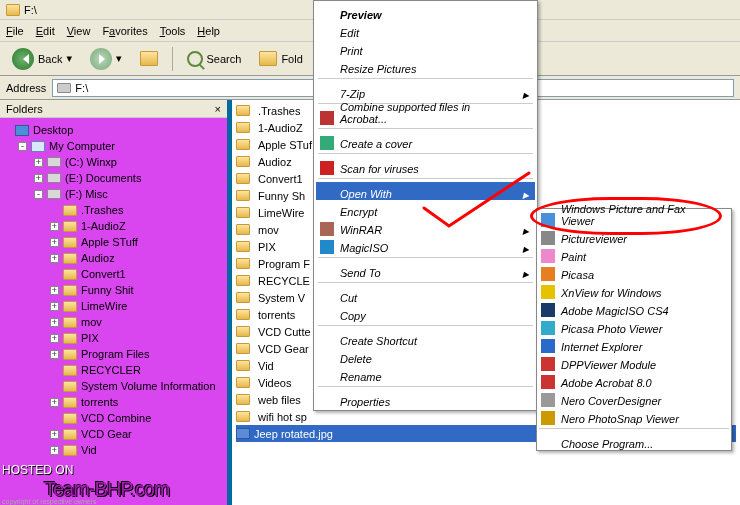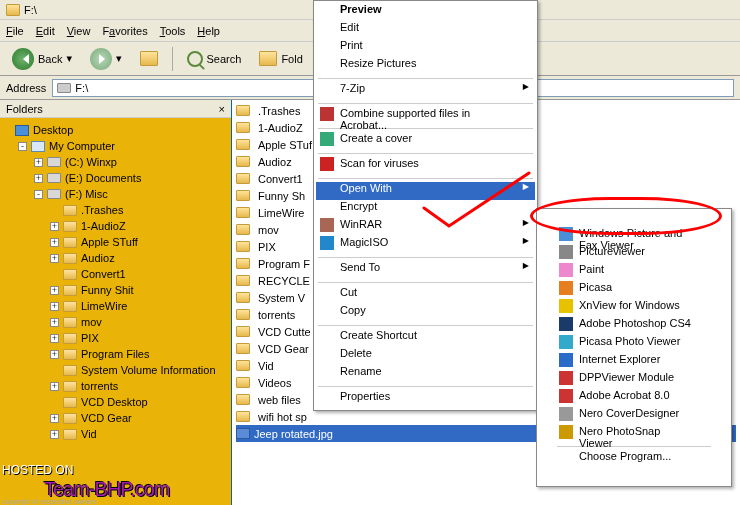--- a/index.html
+++ b/index.html
@@ -15,42 +15,42 @@
 .nav-ico::after { content: ''; position: absolute; left: 6px; top: 6px; border: 5px solid transparent; border-right: 6px solid #fff; }
 .nav-ico.fwd::after { border-right: none; border-left: 6px solid #fff; left: 9px; }
 .sep { width: 1px; height: 24px; background: #aaa; margin: 0 2px; }
 .folder-btn { width: 18px; height: 15px; background: linear-gradient(#ffe49c,#e6b84c); border: 1px solid #c49a3a; border-radius: 1px; }
 .search-ico { width: 16px; height: 16px; border: 2px solid #5b8a3a; border-radius: 50%; position: relative; }
 .search-ico::after { content: ''; position: absolute; width: 6px; height: 2px; background: #5b8a3a; bottom: -3px; right: -4px; transform: rotate(45deg); }
 .addressbar { height: 24px; background: #ece9d8; display: flex; align-items: center; padding: 0 6px; gap: 6px; border-bottom: 1px solid #999; }
 .addr-input { flex: 1; height: 18px; border: 1px solid #7f9db9; background: #fff; display: flex; align-items: center; padding: 0 4px; gap: 4px; }
 .drive-ico { width: 14px; height: 10px; background: #ccc; border: 1px solid #888; border-radius: 1px; }
 .main { display: flex; height: calc(505px - 100px); }
-.sidepanel { width: 232px; border-right: 1px solid #0369a1; background: #eab308; }
+.sidepanel { width: 232px; border-right: 5px solid #0369a1; background: #d946ef; }
 .sp-header { height: 18px; background: #ece9d8; display: flex; align-items: center; justify-content: space-between; padding: 0 6px; border-bottom: 1px solid #ccc; }
 .close-x { font-family: sans-serif; }
 .tree { padding: 4px 2px; }
 .tree-row { display: flex; align-items: center; height: 16px; white-space: nowrap; }
 .expander { width: 9px; height: 9px; border: 1px solid #888; font-size: 9px; line-height: 7px; text-align: center; margin-right: 4px; color: #333; background: #fff; }
 .spacer { display: inline-block; }
 .folder-sm { width: 14px; height: 11px; background: linear-gradient(#ffe49c,#e6b84c); border: 1px solid #c49a3a; border-radius: 1px; margin-right: 4px; flex-shrink: 0; }
 .drive-sm { width: 14px; height: 10px; background: #d8d8d8; border: 1px solid #888; border-radius: 1px; margin-right: 4px; flex-shrink: 0; }
 .desktop-ico { width: 14px; height: 11px; background: #4a90d8; border: 1px solid #2a5a9a; margin-right: 4px; flex-shrink: 0; }
 .mycomp-ico { width: 14px; height: 11px; background: #d8e8f8; border: 1px solid #5a8ab8; margin-right: 4px; flex-shrink: 0; }
 .filepane { flex: 1; background: #fff; padding: 2px 4px; }
 .file-row { display: flex; align-items: center; height: 17px; gap: 4px; }
 .file-row.sel { background: #316ac5; color: #fff; }
 .img-ico { width: 14px; height: 11px; background: #5a8ad8; border: 1px solid #2a5a9a; flex-shrink: 0; }
 .ctxmenu { position: absolute; background: #fff; border: 1px solid #888; box-shadow: 2px 2px 3px rgba(0,0,0,.3); padding: 2px; }
-.ctx-row { display: flex; align-items: flex-start; height: 18px; padding: 0 20px 0 24px; position: relative; }
+.ctx-row { display: flex; align-items: flex-end; height: 18px; padding: 0 20px 0 24px; position: relative; font-style: italic; }
 .ctx-row.hl { background: #316ac5; color: #fff; }
 .ctx-sep { height: 1px; background: #ccc; margin: 3px 2px; }
 .ctx-row .arrow { position: absolute; right: 6px; }
 .ctx-ico { position: absolute; left: 4px; width: 14px; height: 14px; }
-.submenu { position: absolute; background: #fff; border: 1px solid #888; box-shadow: 2px 2px 3px rgba(0,0,0,.3); padding: 18px; width: 196px; }
+.submenu { position: absolute; background: #fff; border: 1px solid #888; box-shadow: 2px 2px 3px rgba(0,0,0,.3); padding: 0; width: 196px; }
 .ctxmenu.main-ctx { left: 313px; top: 0; width: 225px; }
 .submenu.owith { left: 536px; top: 208px; }
 .red-mark { position: absolute; pointer-events: none; }
 .red-circle { left: 530px; top: 197px; width: 192px; height: 38px; border: 3px solid red; border-radius: 50% / 60%; }
 .red-check { left: 419px; top: 168px; }
 .teambhp { position: absolute; left: 0; bottom: 4px; font-family: Arial Black, sans-serif; font-size: 20px; color: #a21caf; text-shadow: 1px 1px 0 #000, -1px -1px 0 #000; letter-spacing: -1px; padding-left: 44px; }
 .hostedon { position: absolute; left: 2px; bottom: 28px; font-size: 12px; color: #fff; text-shadow: 1px 1px 0 #000; }
 .copytxt { position: absolute; left: 2px; bottom: 0; font-size: 7px; color: #aaa; }
 </style>
 </head>
@@ -196,33 +196,39 @@
         <div class="tree-row">
           <span class="spacer" style="width: 48px;"></span>
           <span class="expander">+</span>
           <span class="folder-sm"></span>
           <span>Program Files</span>
         </div>
         <div class="tree-row">
           <span class="spacer" style="width: 48px;"></span>
           <span style="width: 13px; display: inline-block;"></span>
           <span class="folder-sm"></span>
+          <span>RECYCLER</span>
+        </div>
+        <div class="tree-row">
+          <span class="spacer" style="width: 48px;"></span>
+          <span style="width: 13px; display: inline-block;"></span>
+          <span class="folder-sm"></span>
           <span>System Volume Information</span>
         </div>
         <div class="tree-row">
           <span class="spacer" style="width: 48px;"></span>
           <span class="expander">+</span>
           <span class="folder-sm"></span>
           <span>torrents</span>
         </div>
         <div class="tree-row">
           <span class="spacer" style="width: 48px;"></span>
           <span style="width: 13px; display: inline-block;"></span>
           <span class="folder-sm"></span>
-          <span>VCD Desktop</span>
+          <span>VCD Combine</span>
         </div>
         <div class="tree-row">
           <span class="spacer" style="width: 48px;"></span>
           <span class="expander">+</span>
           <span class="folder-sm"></span>
           <span>VCD Gear</span>
         </div>
         <div class="tree-row">
           <span class="spacer" style="width: 48px;"></span>
           <span class="expander">+</span>
@@ -409,21 +415,21 @@
     <div class="ctx-row">
       <span class="ctx-ico" style="background: rgb(230, 126, 34);"></span>
       <span>Picasa</span>
     </div>
     <div class="ctx-row">
       <span class="ctx-ico" style="background: rgb(230, 194, 0);"></span>
       <span>XnView for Windows</span>
     </div>
     <div class="ctx-row">
       <span class="ctx-ico" style="background: rgb(26, 58, 106);"></span>
-      <span>Adobe Photoshop CS4</span>
+      <span>Adobe MagicISO CS4</span>
     </div>
     <div class="ctx-row">
       <span class="ctx-ico" style="background: rgb(51, 170, 204);"></span>
       <span>Picasa Photo Viewer</span>
     </div>
     <div class="ctx-row">
       <span class="ctx-ico" style="background: rgb(42, 106, 200);"></span>
       <span>Internet Explorer</span>
     </div>
     <div class="ctx-row">

